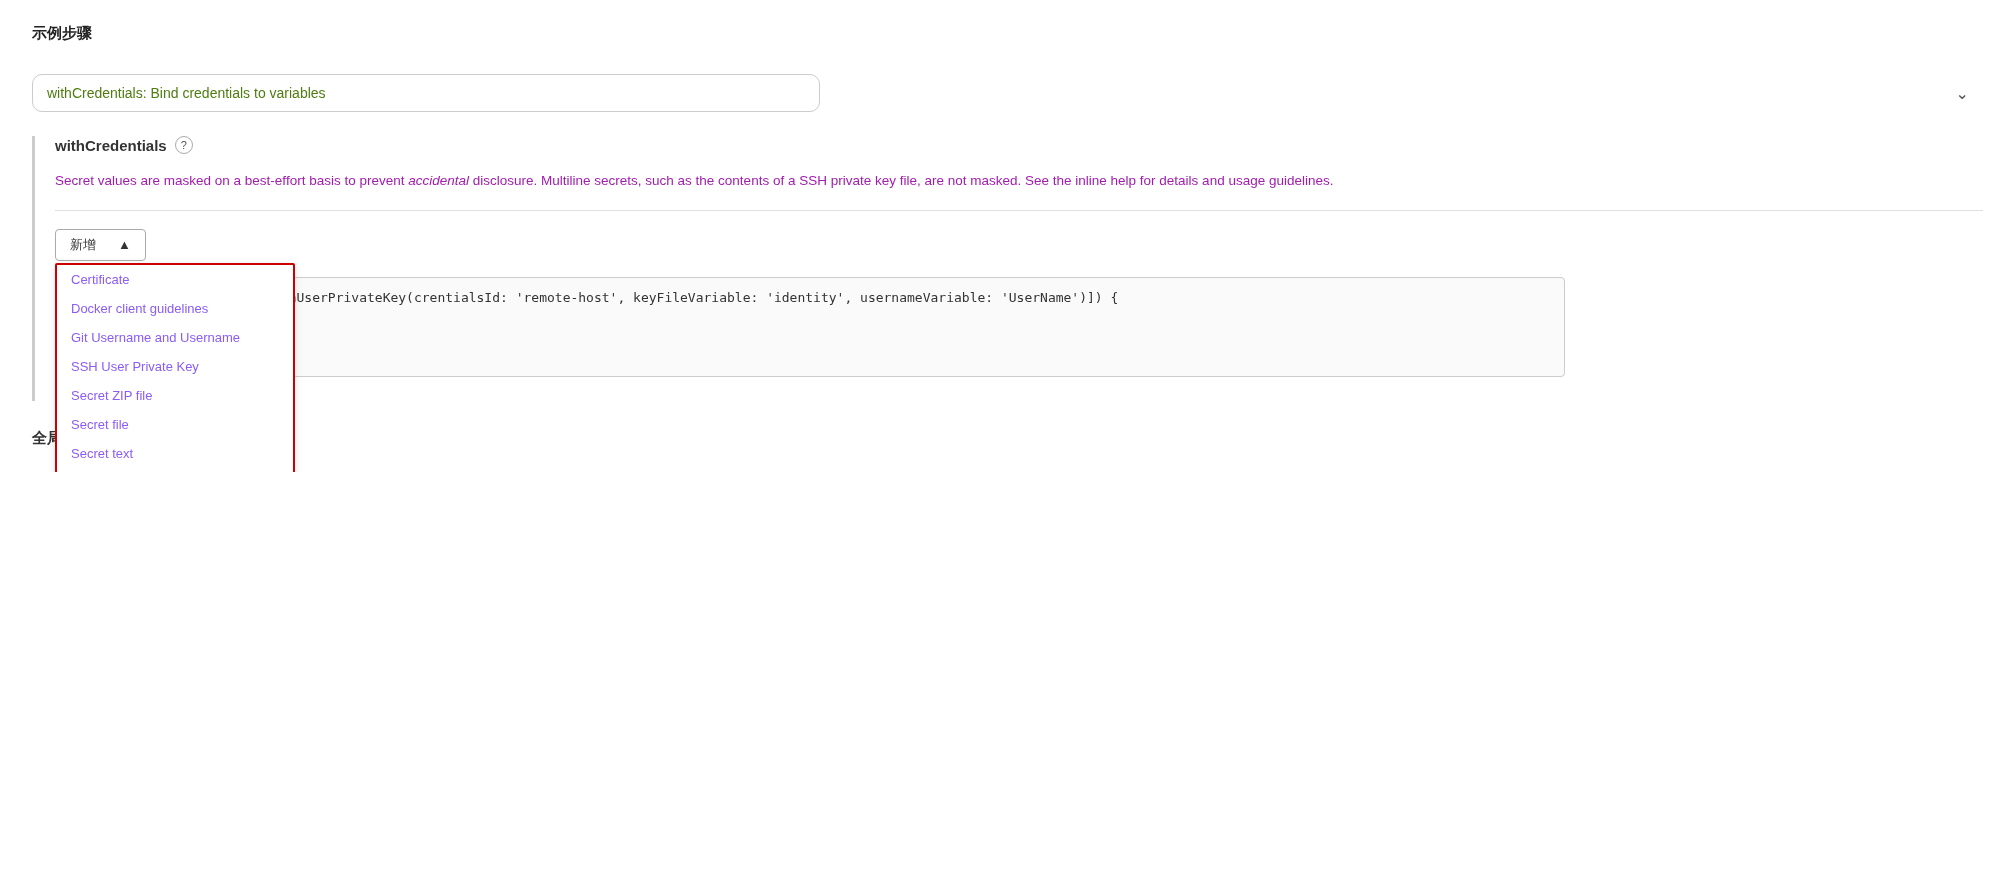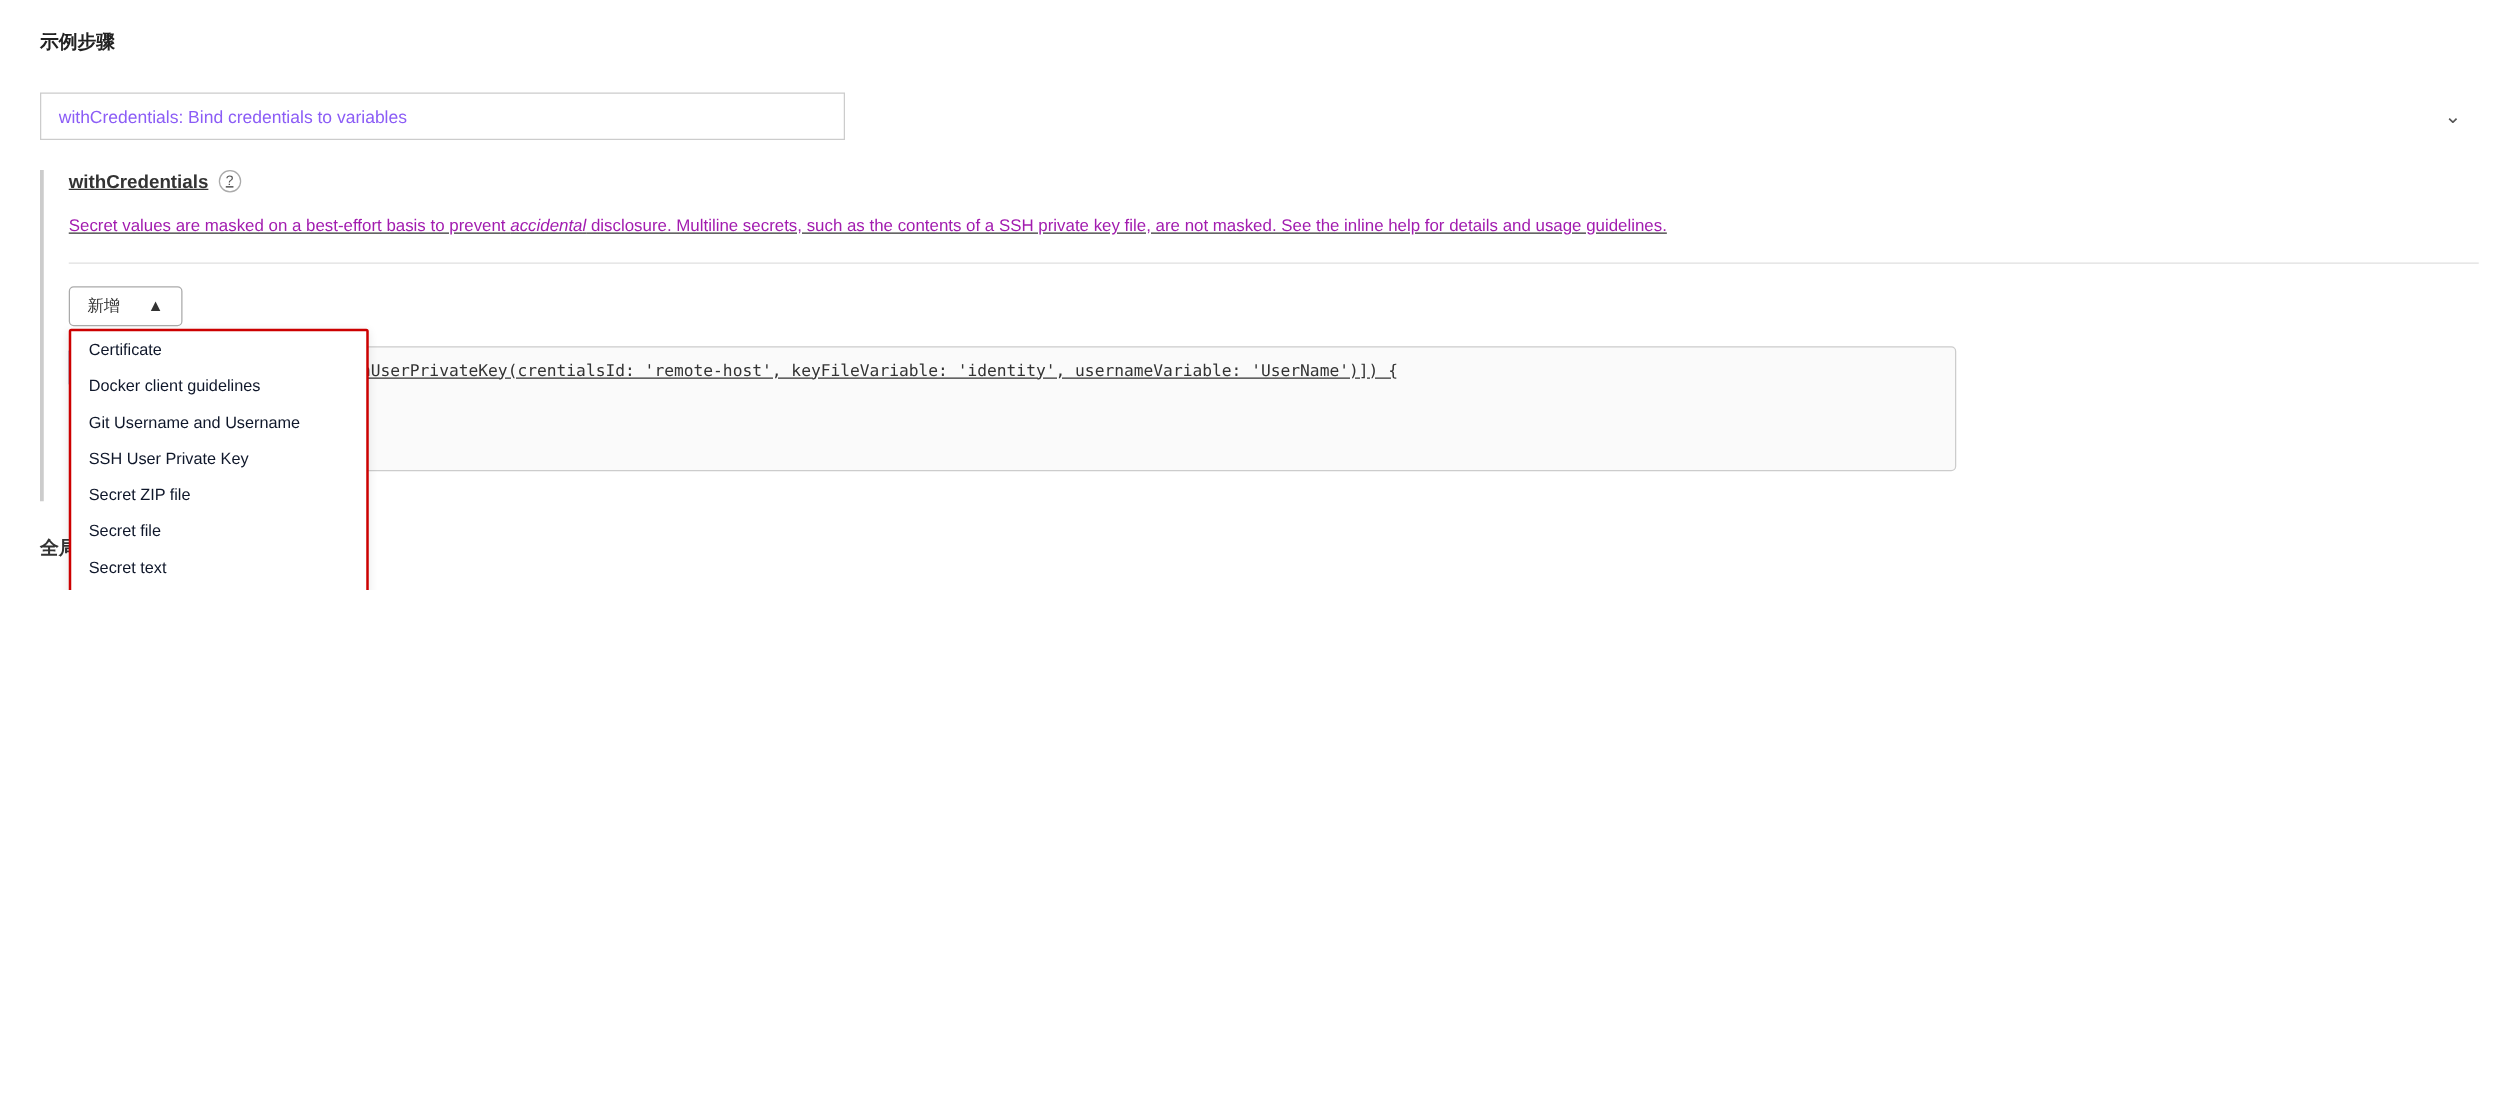--- a/index.html
+++ b/index.html
@@ -17,46 +17,45 @@
       margin-bottom: 31px;
       color: #222;
     }
 
     .dropdown-select-wrapper {
       position: relative;
       margin-bottom: 24px;
     }
 
     .dropdown-select {
-      width: 644px;
+      width: 788px;
       border: 1px solid #ccc;
-      border-radius: 0;
+      border-radius: 10px;
       padding: 10px 40px 10px 14px;
       font-size: 14px;
       background: #fff;
       appearance: none;
       cursor: pointer;
-      color: #8b5cf6;
+      color: #4d7c0f;
     }
 
     .dropdown-chevron {
       position: absolute;
       right: 14px;
       top: 50%;
       transform: translateY(-50%);
       pointer-events: none;
       font-size: 16px;
       color: #555;
     }
 
     .section-box {
       border-left: 3px solid #ccc;
       padding-left: 20px;
       margin-bottom: 28px;
-      text-decoration: underline;
     }
 
     .section-header {
       display: flex;
       align-items: center;
       margin-bottom: 16px;
     }
 
     .section-header-title {
       font-weight: 700;
@@ -128,21 +127,21 @@
       border-radius: 2px;
       min-width: 240px;
       z-index: 100;
       box-shadow: 0 2px 8px rgba(0,0,0,0.1);
     }
 
     .dropdown-menu-item {
       padding: 7px 14px;
       font-size: 13px;
       cursor: pointer;
-      color: #0f172a;
+      color: #8b5cf6;
     }
 
     .generate-btn {
       display: inline-flex;
       align-items: center;
       justify-content: center;
       padding: 8px 16px;
       background: #1a6bbf;
       color: #fff;
       border: none;

